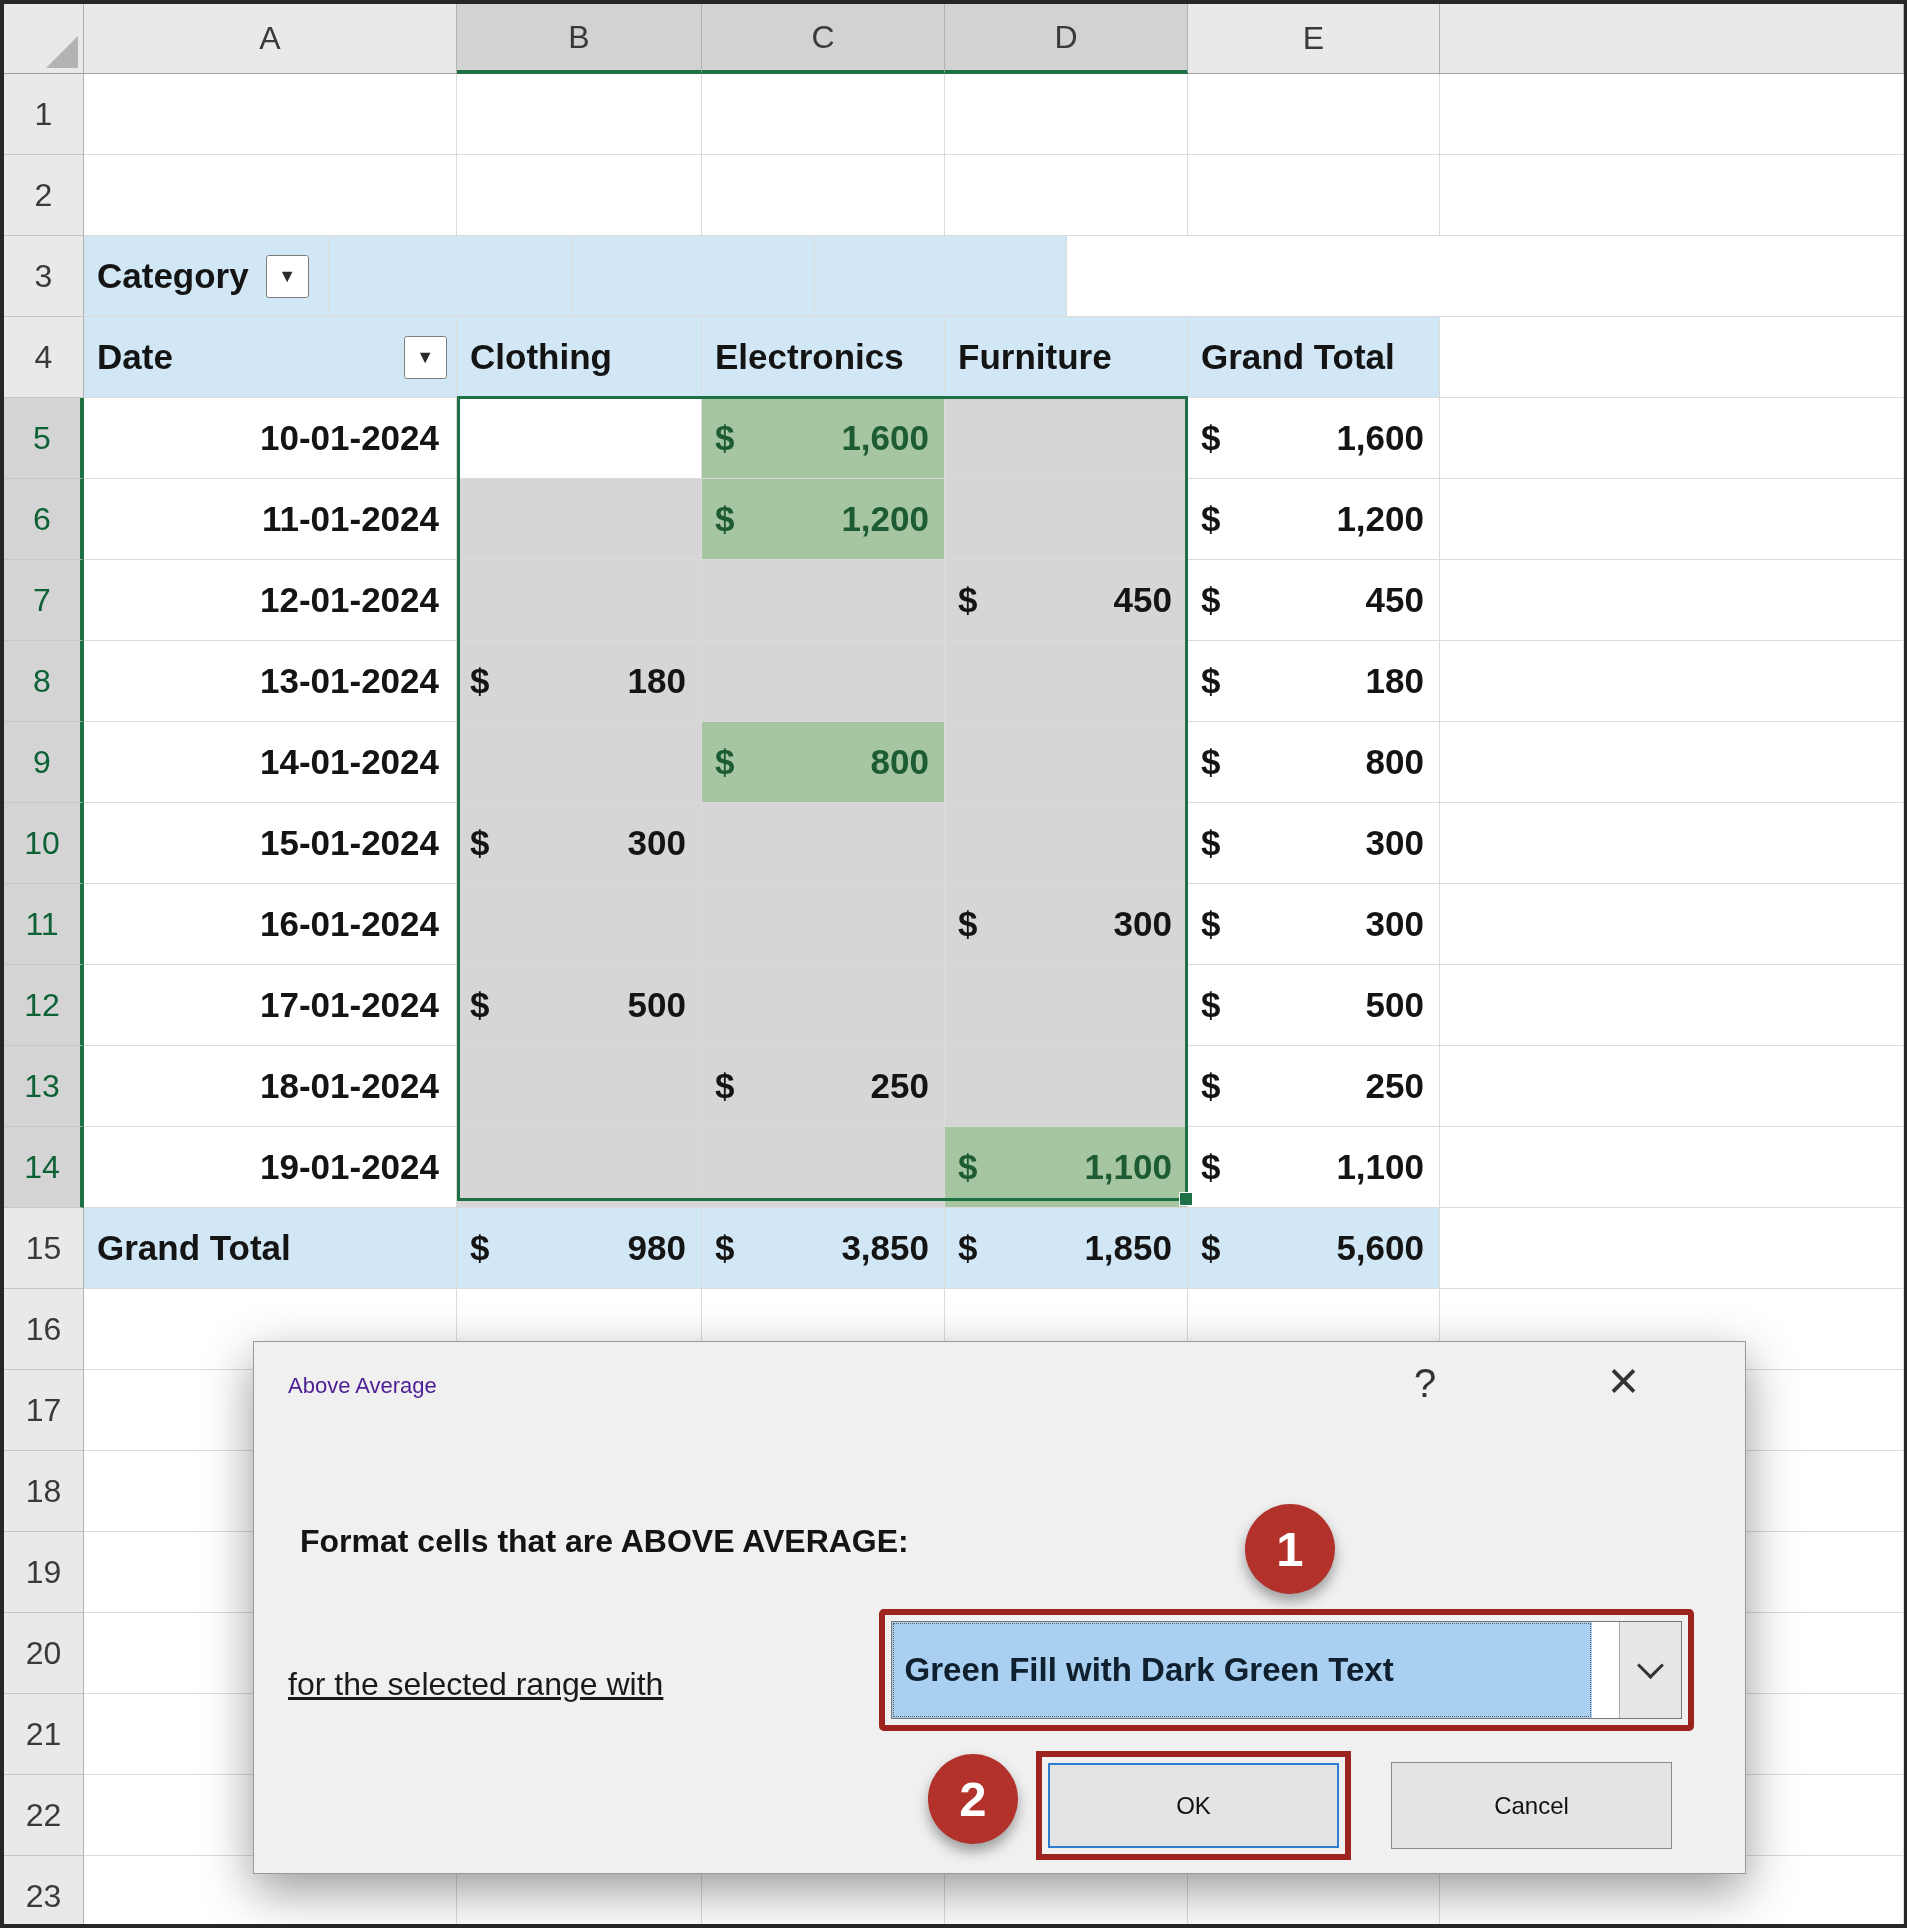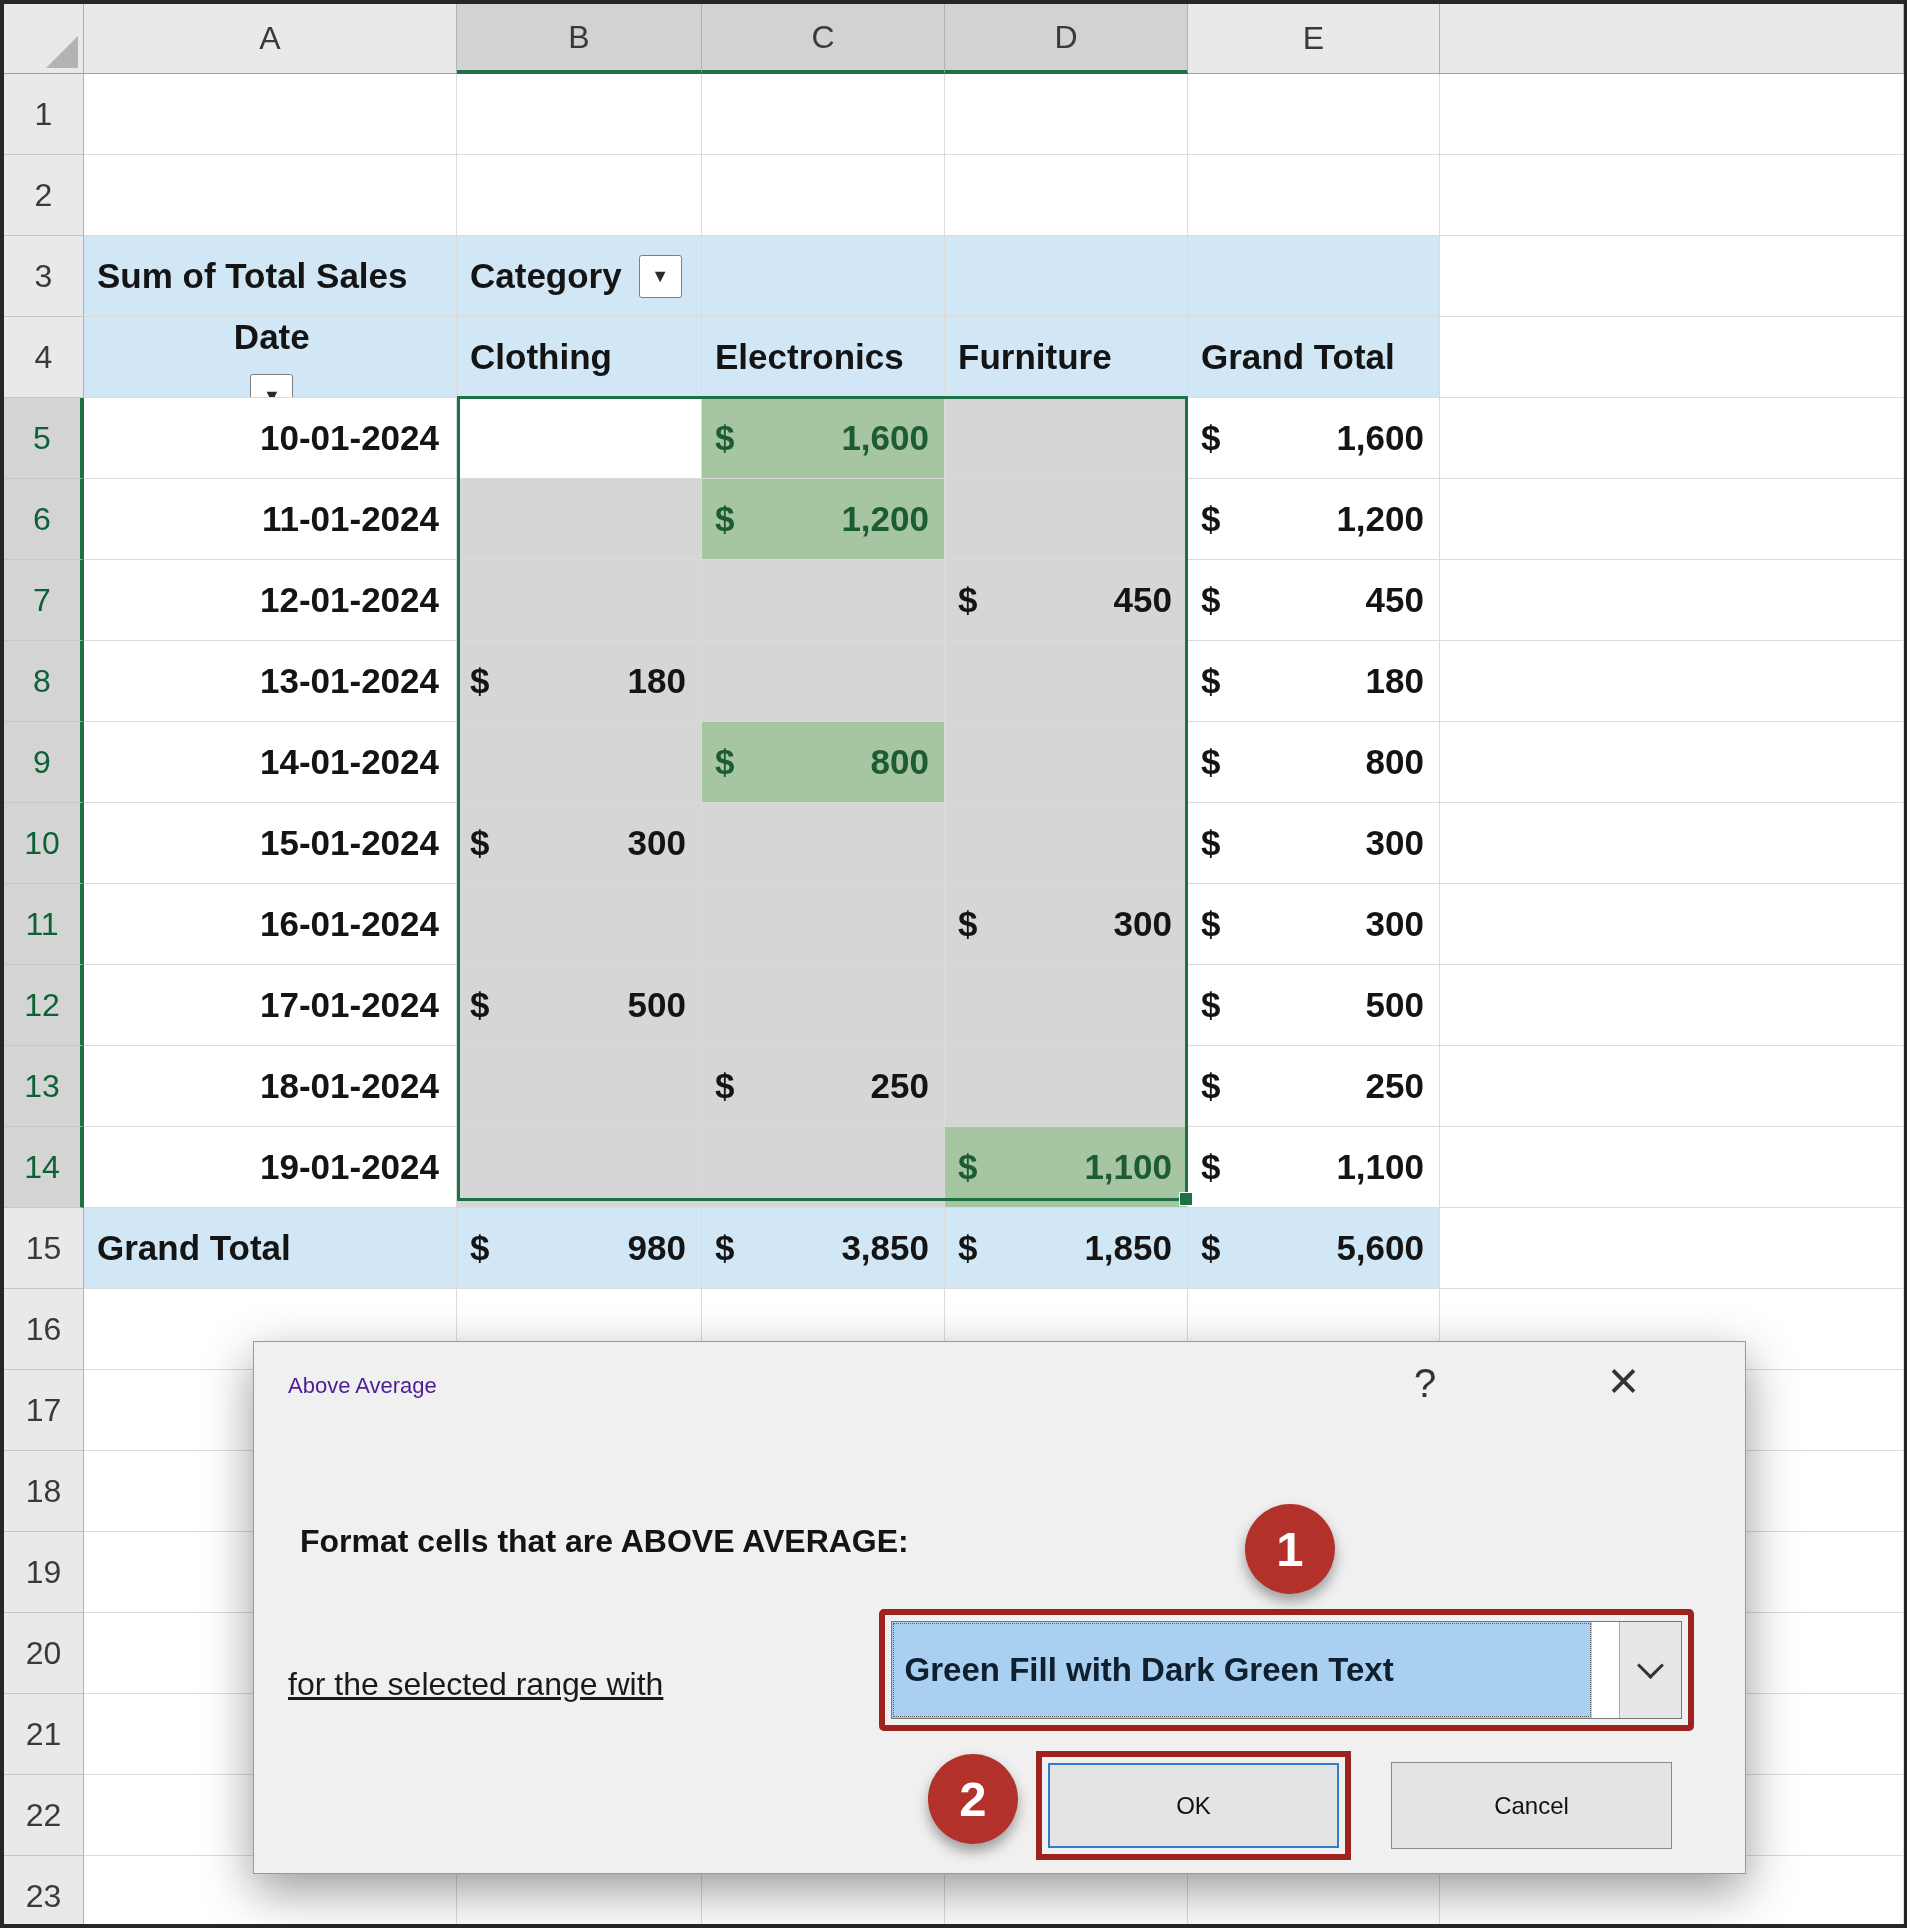--- a/index.html
+++ b/index.html
@@ -31,21 +31,21 @@
   .corner-tri { position:absolute; right:4.7px; bottom:4.7px; width:0; height:0;
                 border-left:32px solid transparent; border-bottom:32px solid #b3b3b3; }
 
   .rowhead { background:#e9e9e9; border-right:0.9px solid #b1b1b1; border-bottom:0.9px solid #c6c6c6;
              justify-content:center; font-size:32px; font-weight:400; color:#3a3a3a; }
   .rowsel  { background:#d4d4d4; color:#0d6235; border-right:4.7px solid #1e7145; }
 
   .blue { background:#d2e7f5; }
   .lbl  { padding-left:13px; justify-content:flex-start; }
   .withdrop { gap:17px; }
-  .withdrop.spread { justify-content:space-between; padding-right:9.4px;flex-direction:column; }
+  .withdrop.spread { justify-content:space-between; padding-right:9.4px; }
   .datecell { justify-content:flex-end; padding-right:17px; }
   .selfill { background:#d6d6d6; }
   .activecell { background:#ffffff; }
   .greenfill { background:#a6c5a1; }
   .greentext, .greentext .sym, .greentext .num { color:#1d5c33; }
 
   .cur { justify-content:space-between; padding:0 15px 0 13px; }
   .cur .sym, .cur .num { font-weight:700; }
 
   .dropbtn { width:43px; height:43px; background:#fff; border:1.9px solid #7f7f7f; border-radius:2.8px;
@@ -118,21 +118,20 @@
         <div class="cell rowhead w-rh">2</div>
         <div class="cell w-a"></div>
         <div class="cell w-b"></div>
         <div class="cell w-c"></div>
         <div class="cell w-d"></div>
         <div class="cell w-e"></div>
         <div class="cell w-f"></div>
       </div>
       <div class="s-row">
         <div class="cell rowhead w-rh">3</div>
-        <div class="cell w-a blue lbl">Sum of Total Sales</div>
         <div class="cell w-b blue lbl withdrop">
           <div class="t">Category</div>
           <div class="dropbtn">
             <div class="droparrow">▼</div>
           </div>
         </div>
         <div class="cell w-c blue"></div>
         <div class="cell w-d blue"></div>
         <div class="cell w-e blue"></div>
         <div class="cell w-f"></div>

